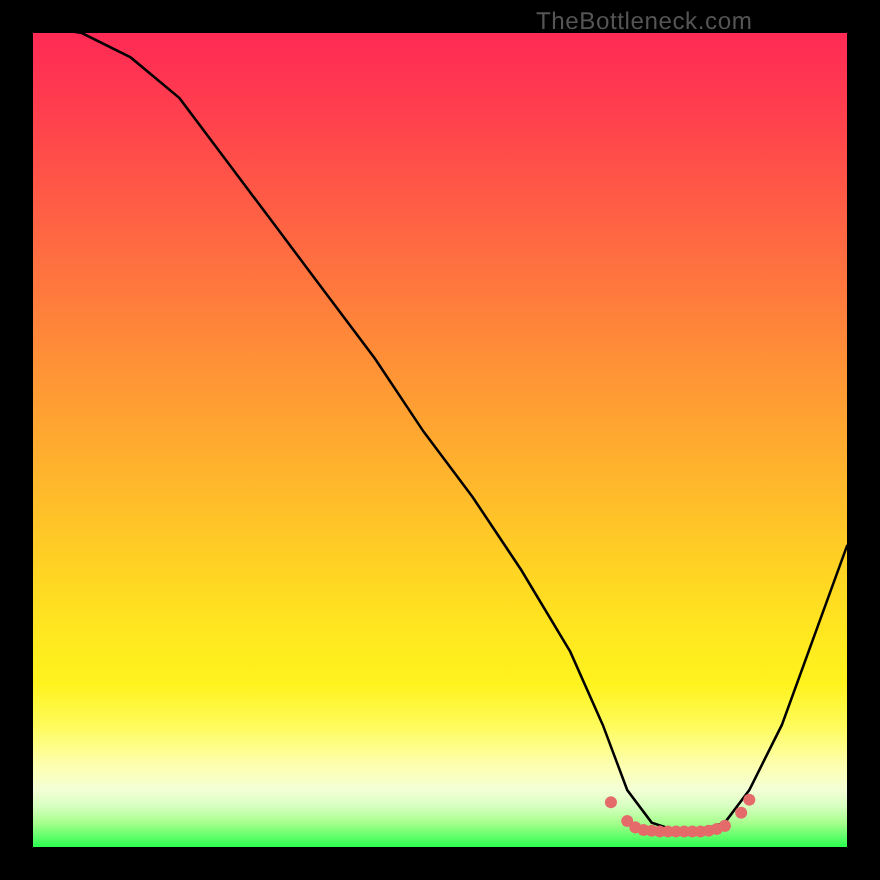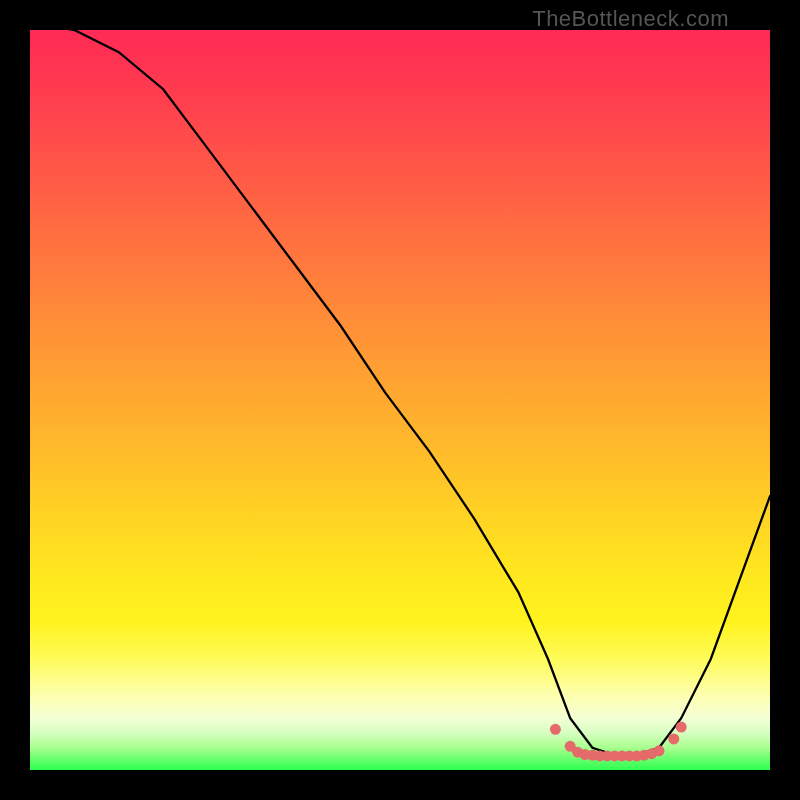--- a/index.html
+++ b/index.html
@@ -9,21 +9,20 @@
     height: 800px;
     background: #000;
     overflow: hidden;
     font-family: Arial, Helvetica, sans-serif;
   }
   .frame {
     position: relative;
     width: 694px;
     height: 800px;
     background: #000;
-    padding-left: 45px;
   }
   .watermark {
     position: absolute;
     top: 6px;
     right: 10px;
     color: #555;
     font-size: 22px;
     font-weight: 500;
     letter-spacing: 0.5px;
     z-index: 5;

